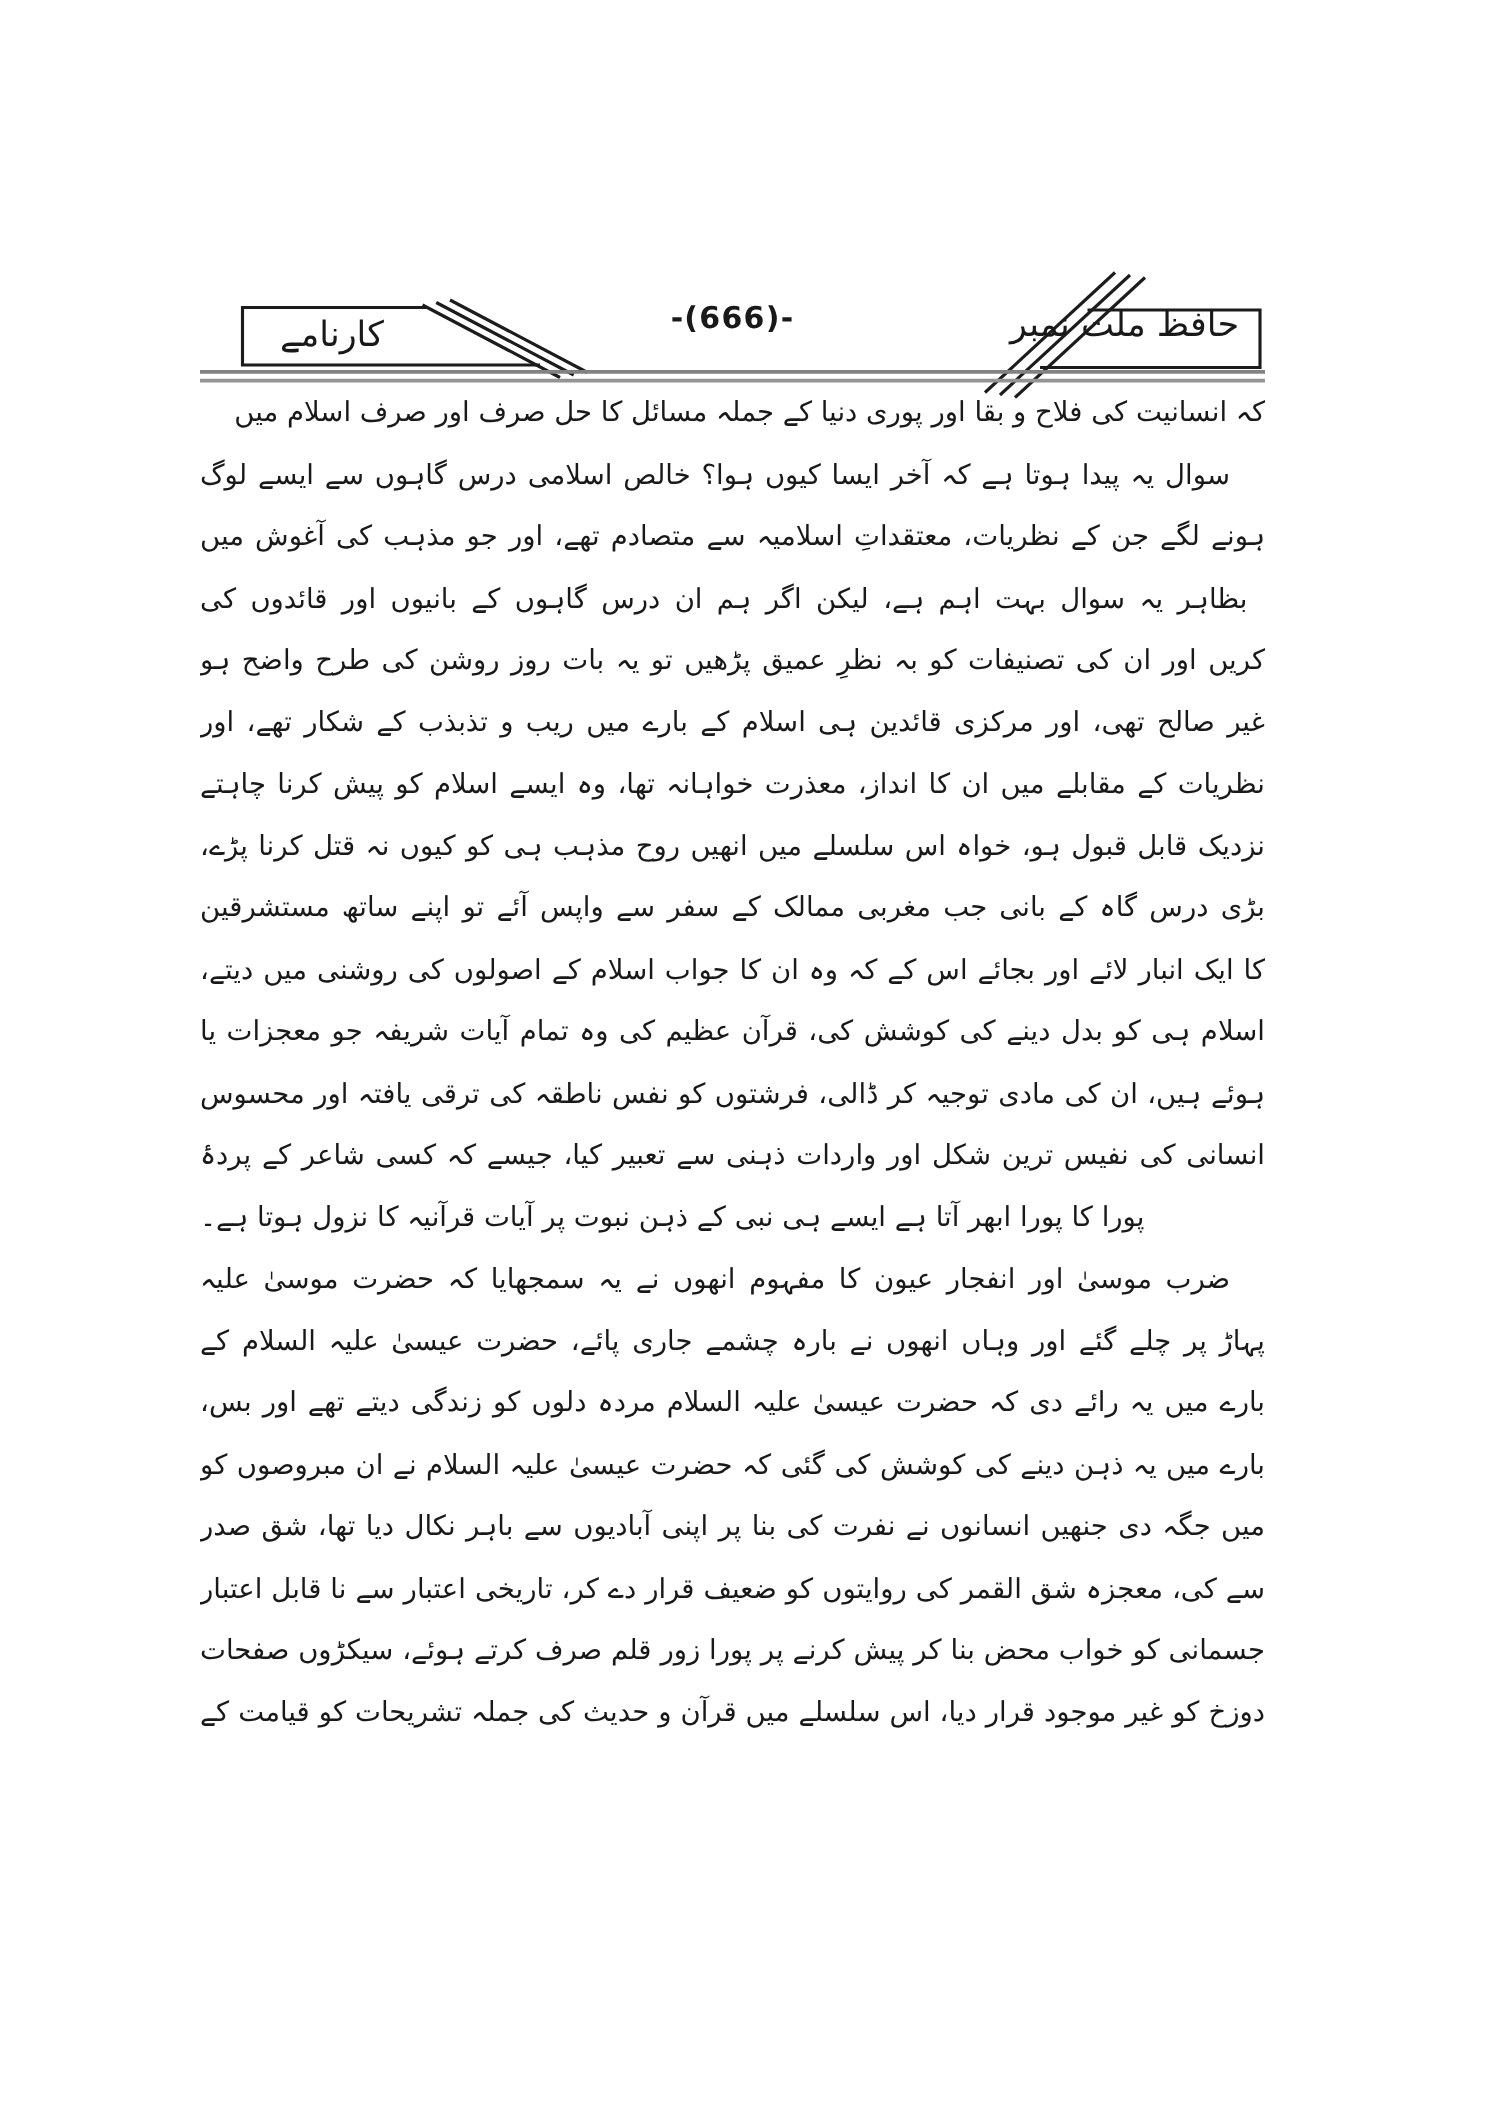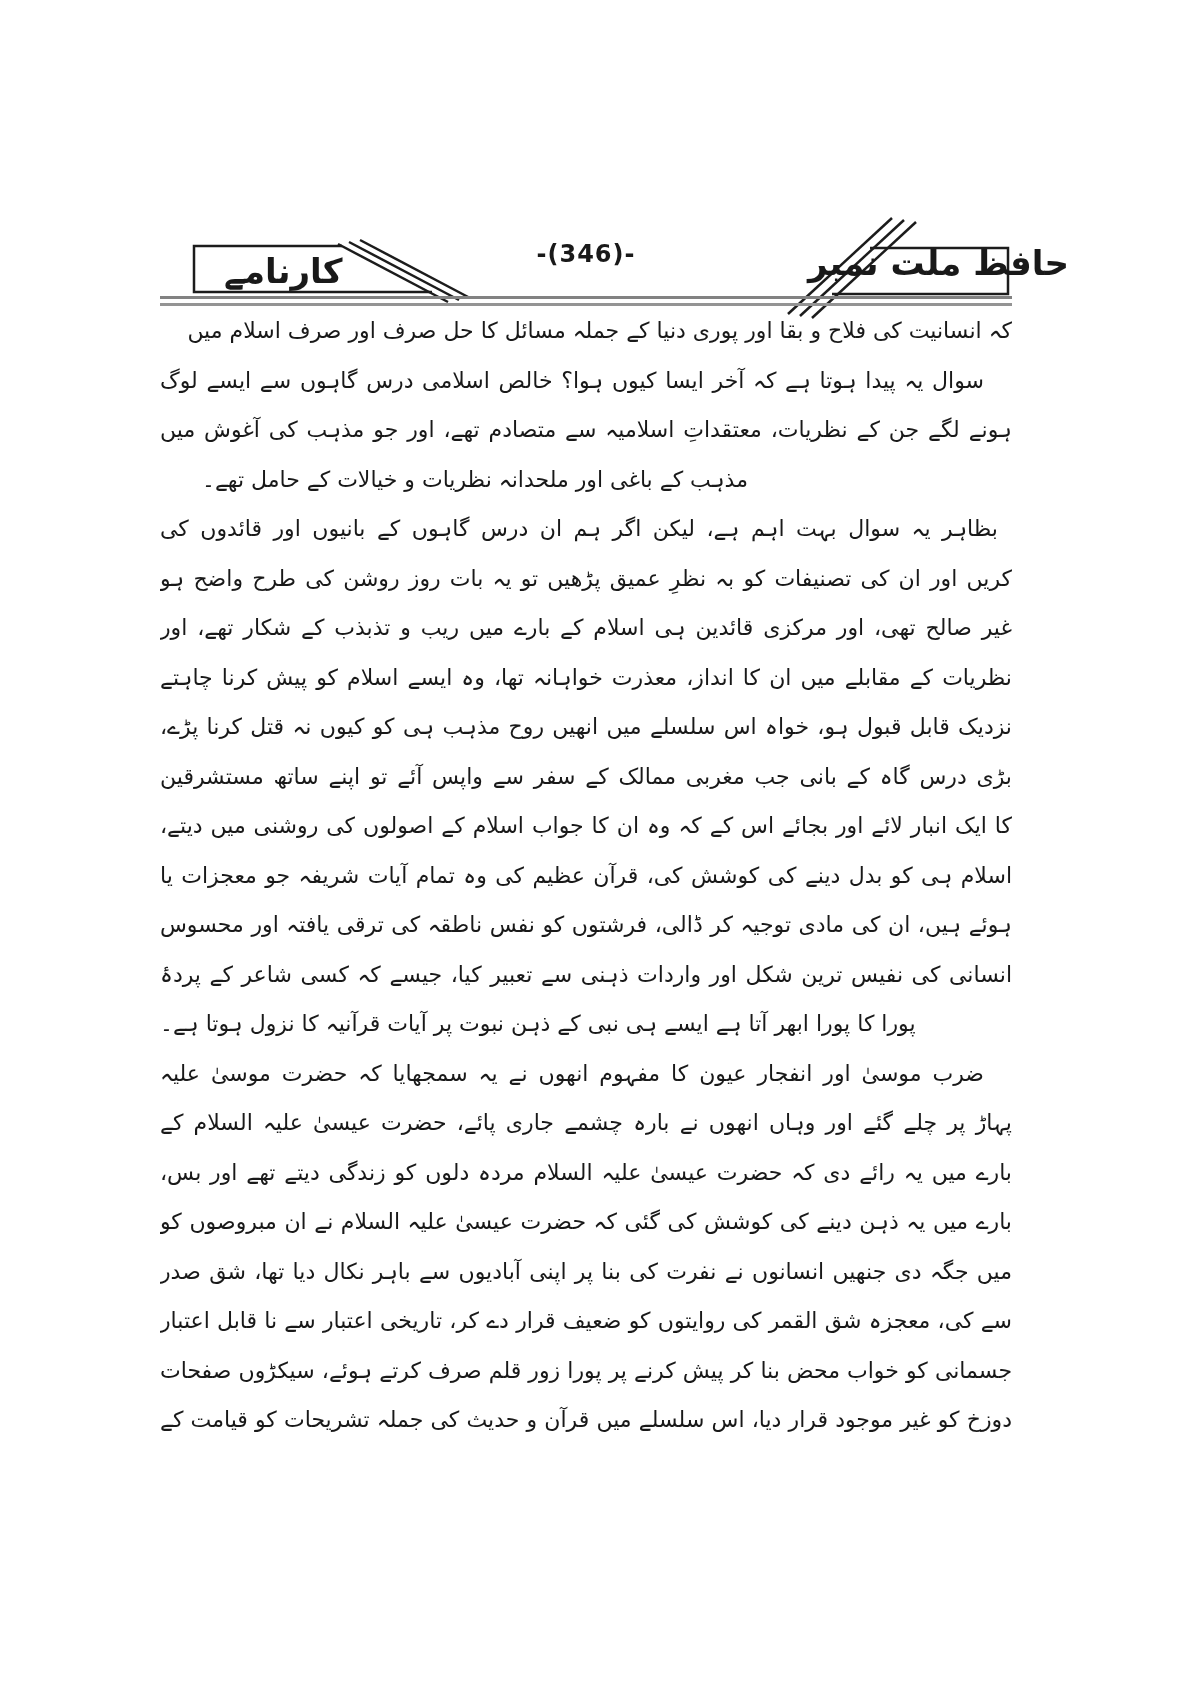--- a/index.html
+++ b/index.html
@@ -12,21 +12,21 @@
     color:#191919;
   }
   .content{position:absolute;left:160px;top:228px;width:852px;}
 
   
   .hdr{position:relative;height:78px;}
   .ornament{position:absolute;overflow:visible;}
   .orn-left{left:30px;top:14px;width:280px;height:80px;}
   .orn-right{left:592px;top:-8px;width:260px;height:86px;}
   .boxlabel{
-    font-weight:bold;font-size:34px;line-height:1;
+    font-weight:normal;font-size:28px;line-height:1;
     white-space:nowrap;
   }
   .lbl-left{position:absolute;left:64px;top:26px;}
   .lbl-right{position:absolute;left:648px;top:18px;}
   .pagenum{
     position:absolute;left:0;right:0;top:12px;
     text-align:center;font-size:24px;font-weight:bold;
     letter-spacing:1px;
   }
   .rule{
@@ -60,38 +60,37 @@
     <header class="hdr">
 
       <svg class="ornament orn-left" viewBox="0 0 280 80">
         <path d="M152,4 L4,4 L4,50 L242,50" fill="none" stroke="#1c1c1c" stroke-width="2.5"></path>
         <line x1="148" y1="2" x2="258" y2="60" stroke="#1c1c1c" stroke-width="2.5"></line>
         <line x1="159" y1="0" x2="269" y2="58" stroke="#1c1c1c" stroke-width="2.5"></line>
         <line x1="170" y1="-2" x2="280" y2="56" stroke="#1c1c1c" stroke-width="2.5"></line>
       </svg>
       <span class="boxlabel lbl-left" dir="rtl">کارنامے</span>
 
-      <div class="pagenum" dir="rtl">-(346)-</div>
+      <div class="pagenum" dir="rtl">-(666)-</div>
 
       <svg class="ornament orn-right" viewBox="0 0 260 86">
         <path d="M118,28 L256,28 L256,74 L80,74" fill="none" stroke="#1c1c1c" stroke-width="2.5"></path>
         <line x1="36" y1="94" x2="140" y2="-2" stroke="#1c1c1c" stroke-width="2.5"></line>
         <line x1="48" y1="96" x2="152" y2="0" stroke="#1c1c1c" stroke-width="2.5"></line>
         <line x1="60" y1="98" x2="164" y2="2" stroke="#1c1c1c" stroke-width="2.5"></line>
       </svg>
       <span class="boxlabel lbl-right" dir="rtl">حافظ ملت نمبر</span>
 
       <div class="rule"></div>
     </header>
 
     <main class="body-text" id="bodyText" dir="rtl" lang="ur">
         <div class="line r">کہ انسانیت کی فلاح و بقا اور پوری دنیا کے جملہ مسائل کا حل صرف اور صرف اسلام میں ہے۔</div>
         <div class="line j" style="padding-right: 28px;">سوال یہ پیدا ہوتا ہے کہ آخر ایسا کیوں ہوا؟ خالص اسلامی درس گاہوں سے ایسے لوگ کیوں پیدا</div>
         <div class="line j">ہونے لگے جن کے نظریات، معتقداتِ اسلامیہ سے متصادم تھے، اور جو مذہب کی آغوش میں پل کر بھی</div>
-        <div class="line l" style="padding-left: 42px;">مذہب کے باغی اور ملحدانہ نظریات و خیالات کے حامل تھے۔</div>
         <div class="line j" style="padding-right: 14px;">بظاہر یہ سوال بہت اہم ہے، لیکن اگر ہم ان درس گاہوں کے بانیوں اور قائدوں کی زندگیوں کا مطالعہ</div>
         <div class="line j">کریں اور ان کی تصنیفات کو بہ نظرِ عمیق پڑھیں تو یہ بات روز روشن کی طرح واضح ہو جائے گی کہ در اصل قیادت</div>
         <div class="line j">غیر صالح تھی، اور مرکزی قائدین ہی اسلام کے بارے میں ریب و تذبذب کے شکار تھے، اور مغربی افکار و</div>
         <div class="line j">نظریات کے مقابلے میں ان کا انداز، معذرت خواہانہ تھا، وہ ایسے اسلام کو پیش کرنا چاہتے تھے جو مغرب کے</div>
         <div class="line j">نزدیک قابل قبول ہو، خواہ اس سلسلے میں انھیں روح مذہب ہی کو کیوں نہ قتل کرنا پڑے، چناں چہ ایک بہت</div>
         <div class="line j">بڑی درس گاہ کے بانی جب مغربی ممالک کے سفر سے واپس آئے تو اپنے ساتھ مستشرقین یورپ کے اعتراضات</div>
         <div class="line j">کا ایک انبار لائے اور بجائے اس کے کہ وہ ان کا جواب اسلام کے اصولوں کی روشنی میں دیتے، انھوں نے نفس</div>
         <div class="line j">اسلام ہی کو بدل دینے کی کوشش کی، قرآن عظیم کی وہ تمام آیات شریفہ جو معجزات یا خارق عادات واقعات کو سمیٹے</div>
         <div class="line j">ہوئے ہیں، ان کی مادی توجیہ کر ڈالی، فرشتوں کو نفس ناطقہ کی ترقی یافتہ اور محسوس شکل قرار دیا، الہام اور وحی کو فکر</div>
         <div class="line j">انسانی کی نفیس ترین شکل اور واردات ذہنی سے تعبیر کیا، جیسے کہ کسی شاعر کے پردۂ ذہن پر ایک خوبصورت شعر</div>

